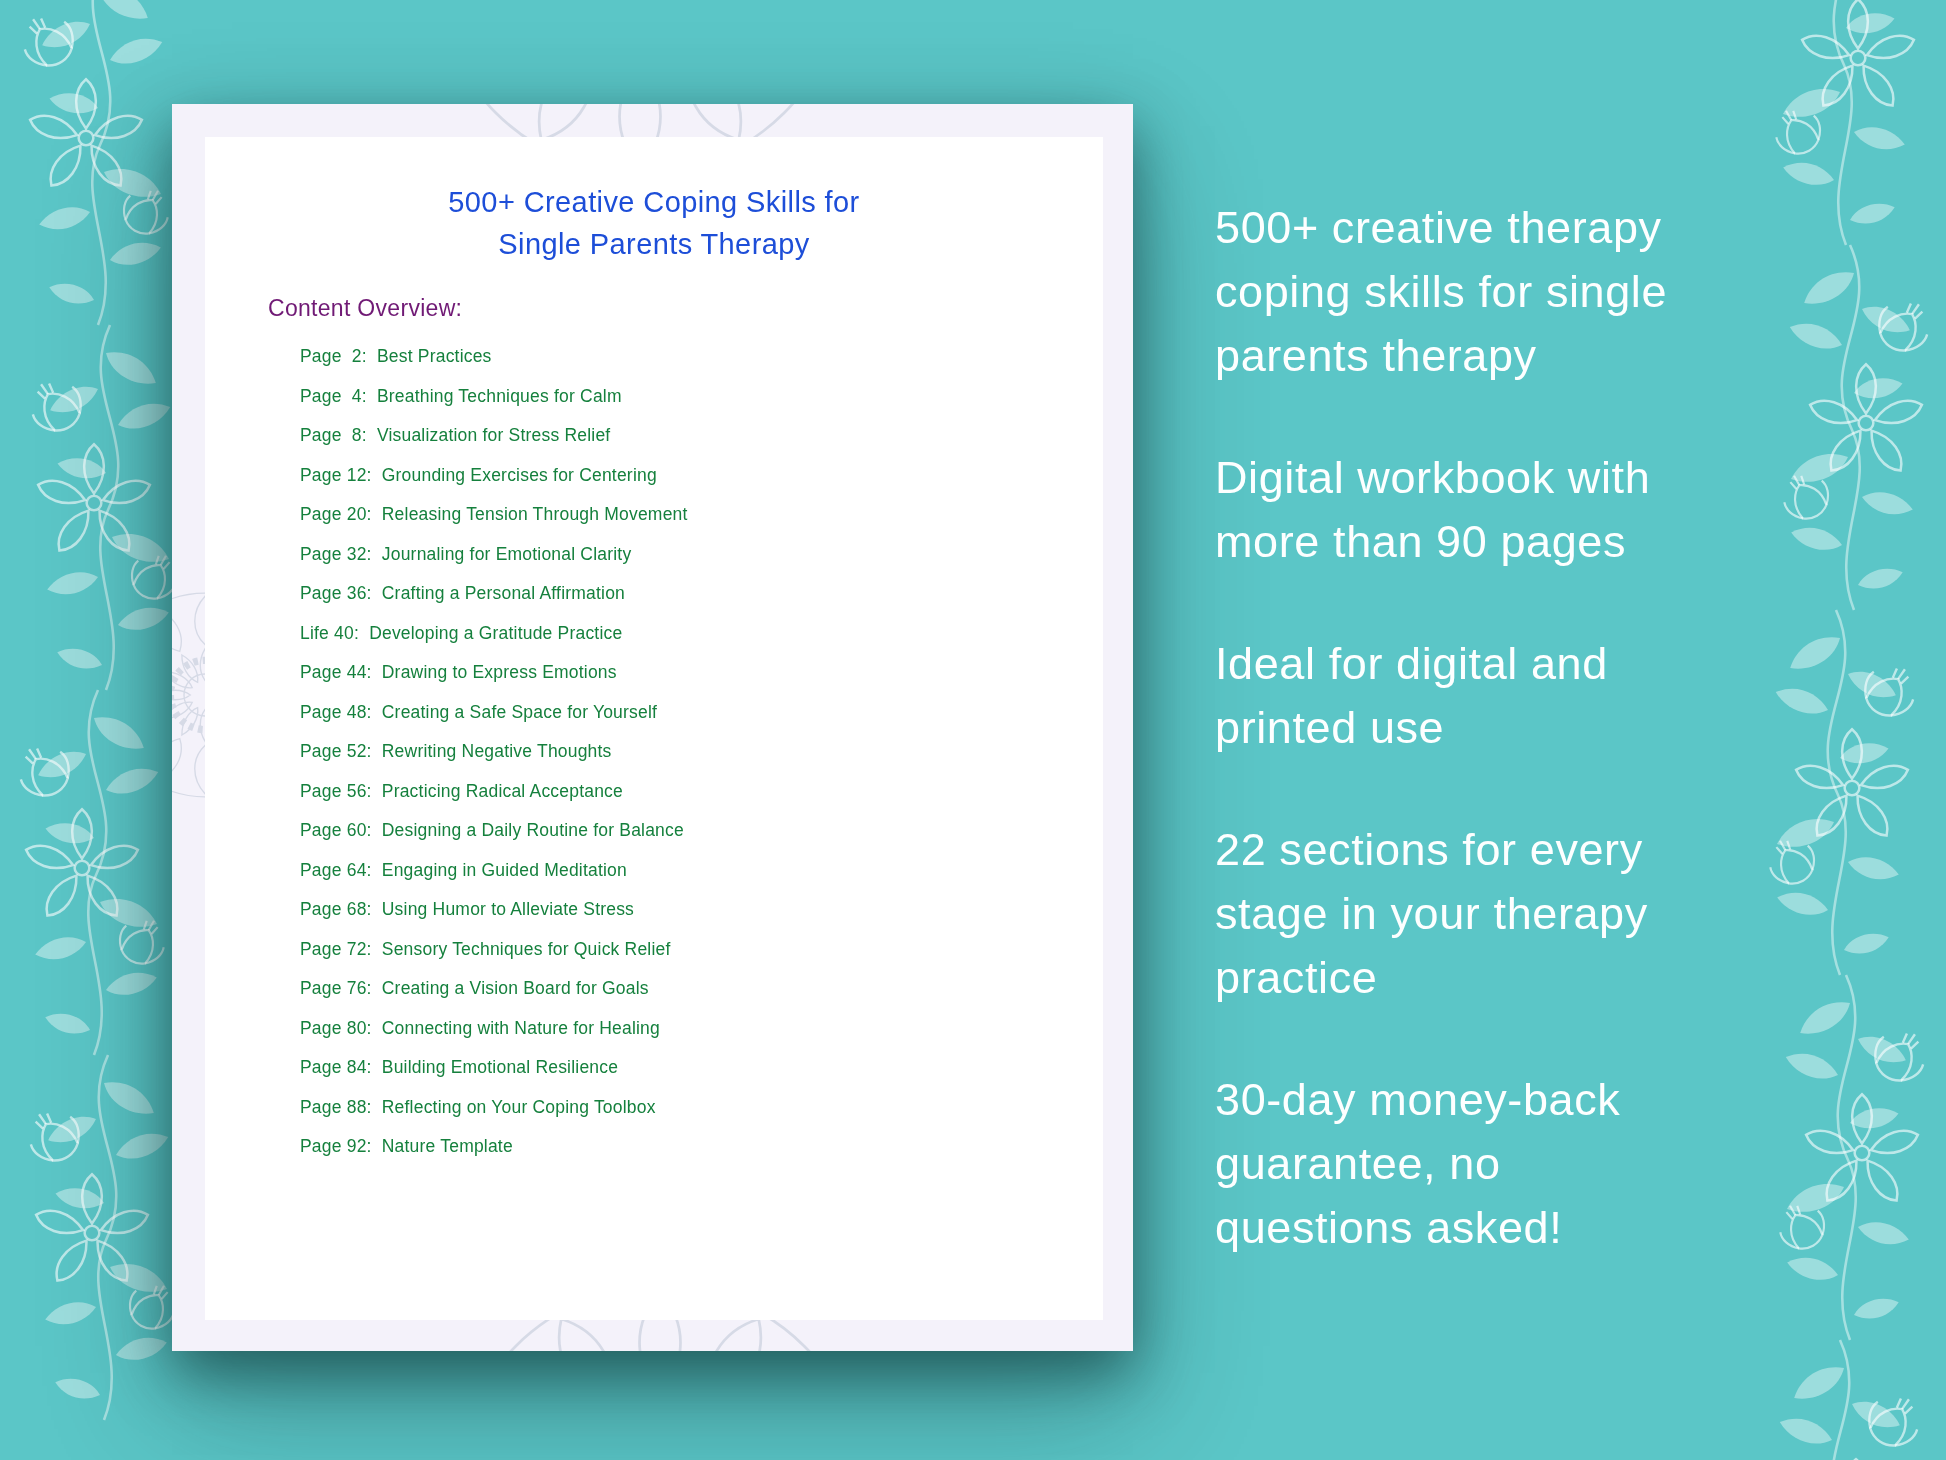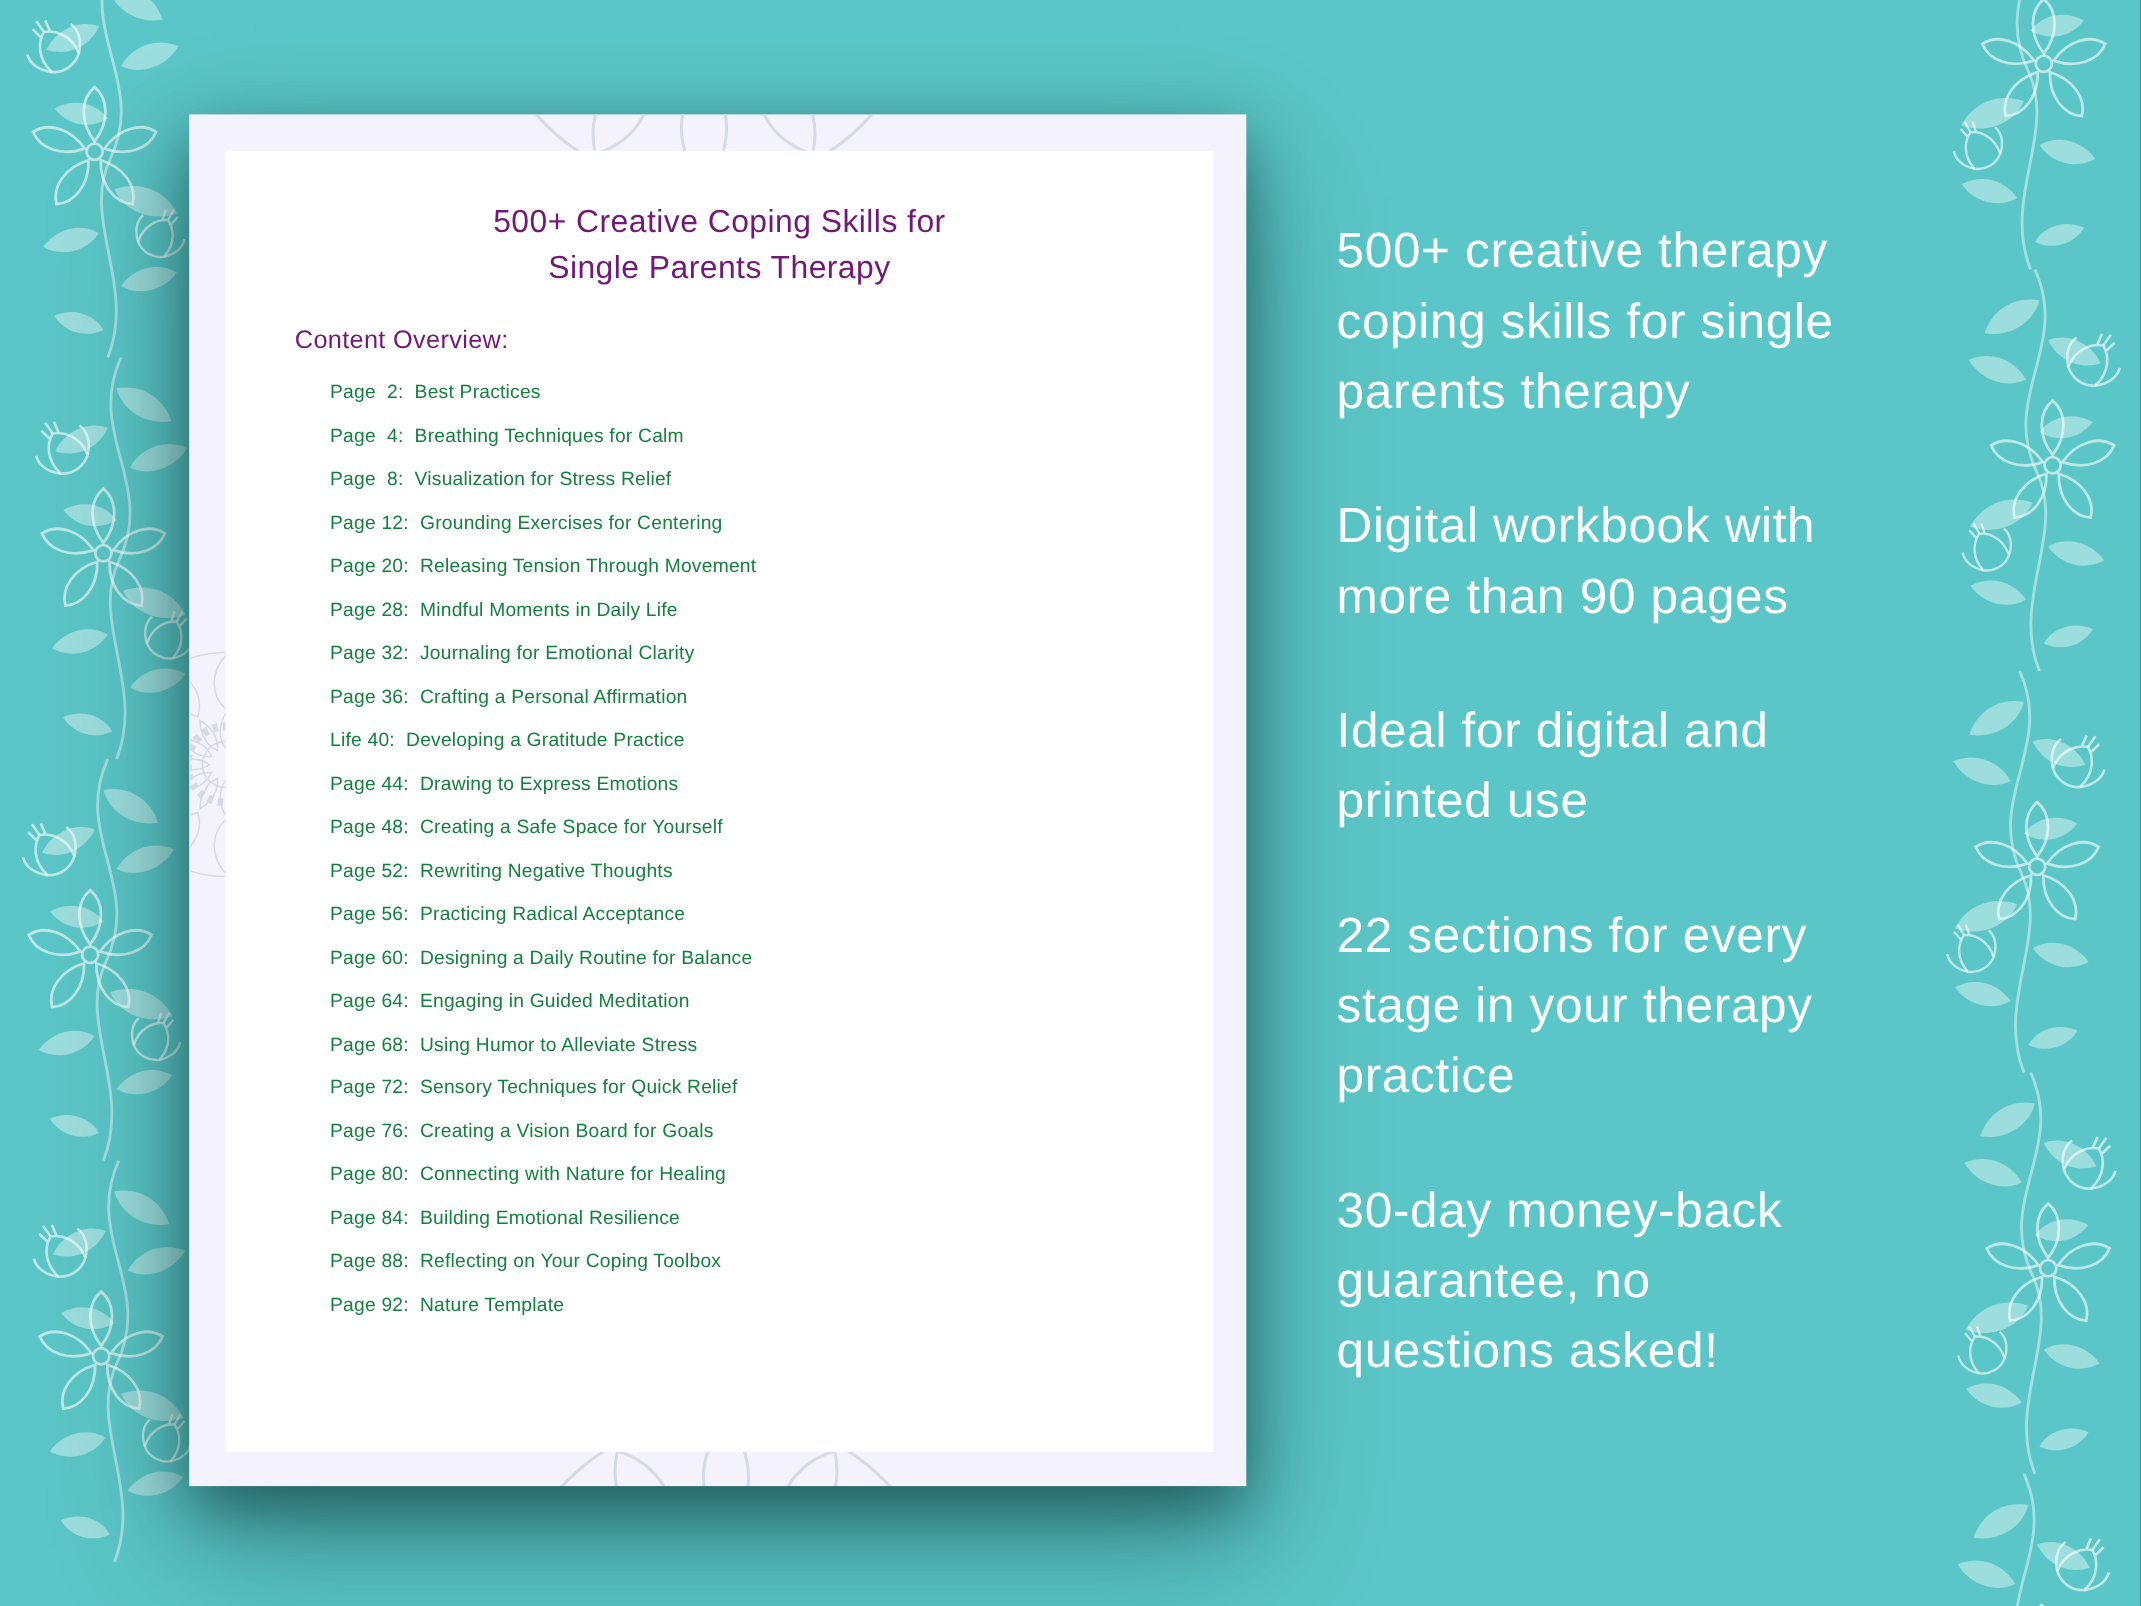--- a/index.html
+++ b/index.html
@@ -33,21 +33,21 @@
   .page{
     position:absolute;left:33px;top:33px;right:30px;bottom:31px;
     background:#ffffff;
   }
   .page-title{
     position:absolute;left:0;right:0;top:44px;
     text-align:center;
     white-space:pre-line;
     font-size:29px;line-height:42px;
     letter-spacing:.4px;
-    color:#701a75;font-weight:500;
+    color:#1d4ed8;font-weight:500;
   }
   .section-heading{
     position:absolute;left:63px;top:158px;
     font-size:23px;color:#701a75;letter-spacing:.3px;
   }
   .toc{
     position:absolute;left:95px;top:200px;right:20px;
     margin:0;padding:0;list-style:none;
   }
   .toc-row{
@@ -186,21 +186,20 @@
           <li class="toc-row">Page  4:  Breathing Techniques for Calm</li>
 
           <li class="toc-row">Page  8:  Visualization for Stress Relief</li>
 
           <li class="toc-row">Page 12:  Grounding Exercises for Centering</li>
 
 
           <li class="toc-row">Page 20:  Releasing Tension Through Movement</li>
 
 
-          <li class="toc-row">Page 28:  Mindful Moments in Daily Life</li>
 
           <li class="toc-row">Page 32:  Journaling for Emotional Clarity</li>
 
           <li class="toc-row">Page 36:  Crafting a Personal Affirmation</li>
 
           <li class="toc-row">Life 40:  Developing a Gratitude Practice</li>
 
           <li class="toc-row">Page 44:  Drawing to Express Emotions</li>
 
           <li class="toc-row">Page 48:  Creating a Safe Space for Yourself</li>

